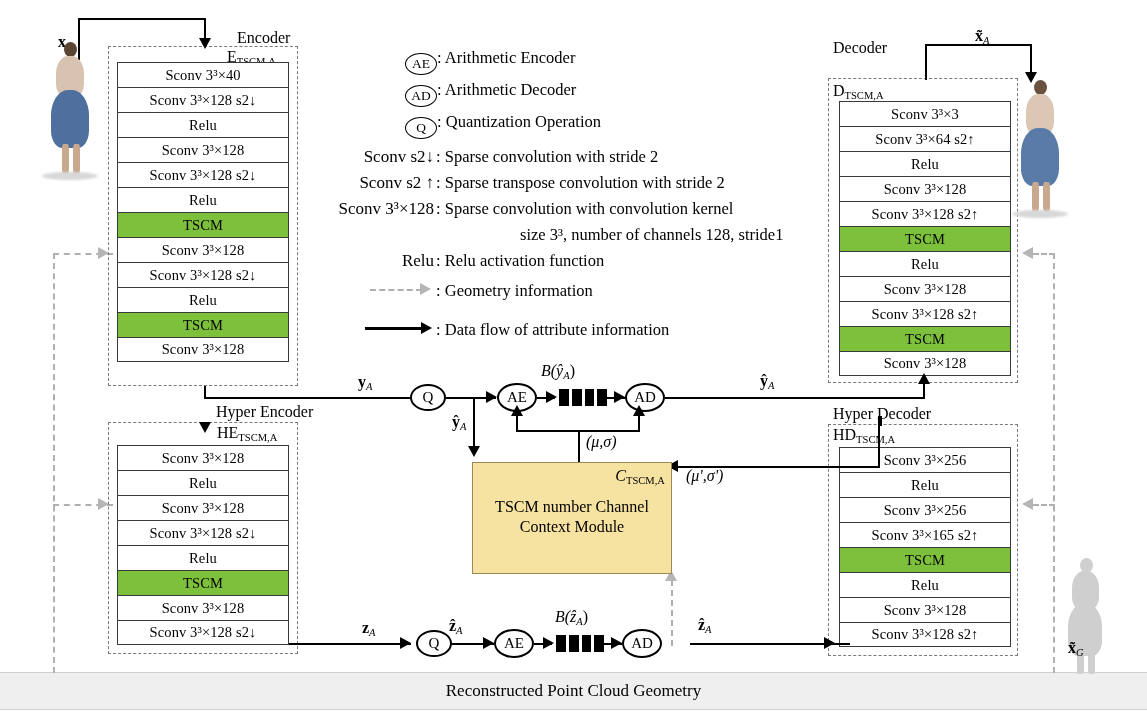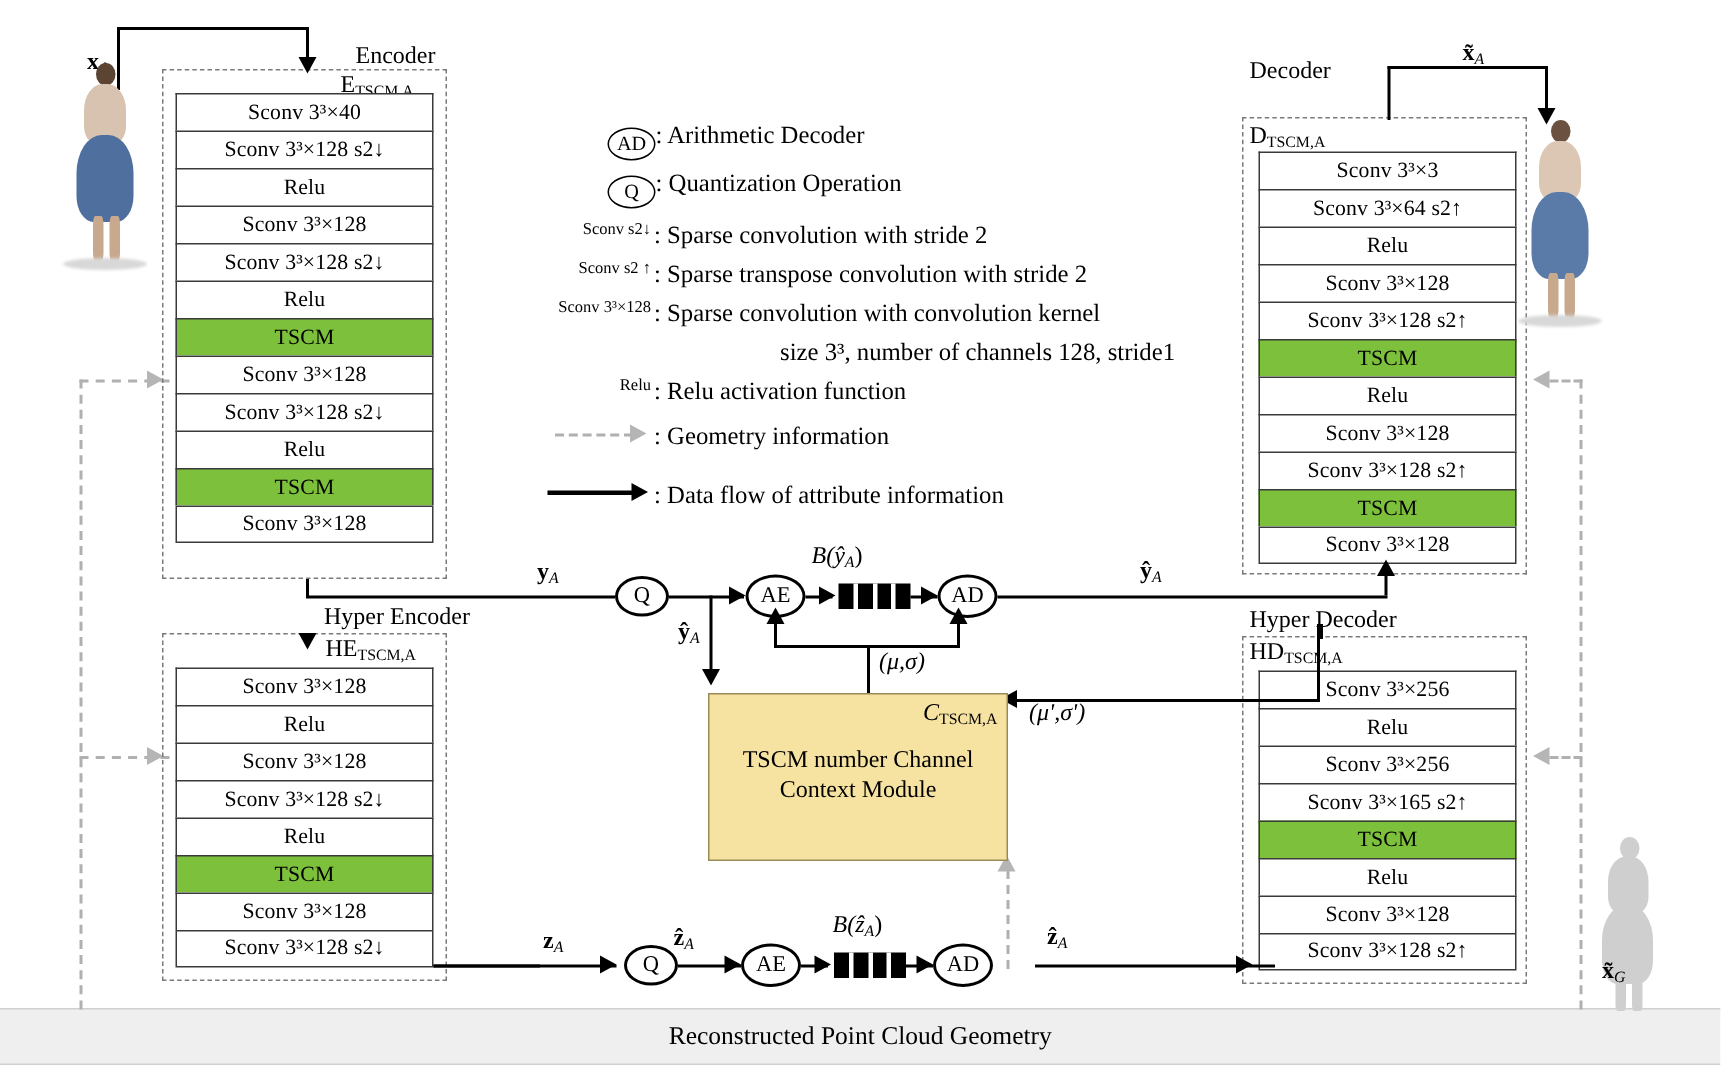--- a/index.html
+++ b/index.html
@@ -65,21 +65,21 @@
   .gar.r{border-top:6px solid transparent;border-bottom:6px solid transparent;border-left:11px solid #b5b5b5;}
   .gar.l{border-top:6px solid transparent;border-bottom:6px solid transparent;border-right:11px solid #b5b5b5;}
   .gar.u{border-left:6px solid transparent;border-right:6px solid transparent;border-bottom:11px solid #b5b5b5;}
 
   
   .legend{position:absolute;}
   .lrow{position:absolute;white-space:nowrap;font-size:16.5px;line-height:1;}
   .lnode{display:inline-flex;align-items:center;justify-content:center;
          width:30px;height:20px;border:1.6px solid #000;border-radius:50%/50%;
          font-size:13.5px;vertical-align:-5px;background:#fff;}
-  .lkey{position:absolute;text-align:right;font-size:11px;white-space:nowrap;}
+  .lkey{position:absolute;text-align:right;font-size:17px;white-space:nowrap;}
   .lval{position:absolute;text-align:left;font-size:16.5px;white-space:nowrap;}
 
   
   .person{position:absolute;}
   .person .head{position:absolute;border-radius:50%;}
   .person .torso{position:absolute;border-radius:44% 44% 30% 30%;}
   .person .legL,.person .legR{position:absolute;border-radius:20%;}
   .shadow{position:absolute;background:#d8d8d8;border-radius:50%;filter:blur(1px);}
 </style>
 </head>
@@ -320,20 +320,23 @@
   </div>
 
   <div class="node" style="left:622px;top:629px;width:40px;height:29px;">AD</div>
 
   <div class="lbl" style="left:698px;top:617px;">
     <span class="bd">ẑ</span><span class="sub bi">A</span>
   </div>
 
   <div class="legend" style="left:310px;top:40px;width:430px;height:300px;">
 
+    <div class="lrow" style="left:95px;top:10px;">
+      <span class="lnode">AE</span><span>: Arithmetic Encoder</span>
+    </div>
 
     <div class="lrow" style="left:95px;top:74px;">
       <span class="lnode">Q</span><span>: Quantization Operation</span>
     </div>
 
     <div class="lrow" style="left:95px;top:42px;">
       <span class="lnode">AD</span><span>: Arithmetic Decoder</span>
     </div>
 
     <div class="lkey" style="left:0;top:107px;width:124px;">Sconv s2↓</div>

